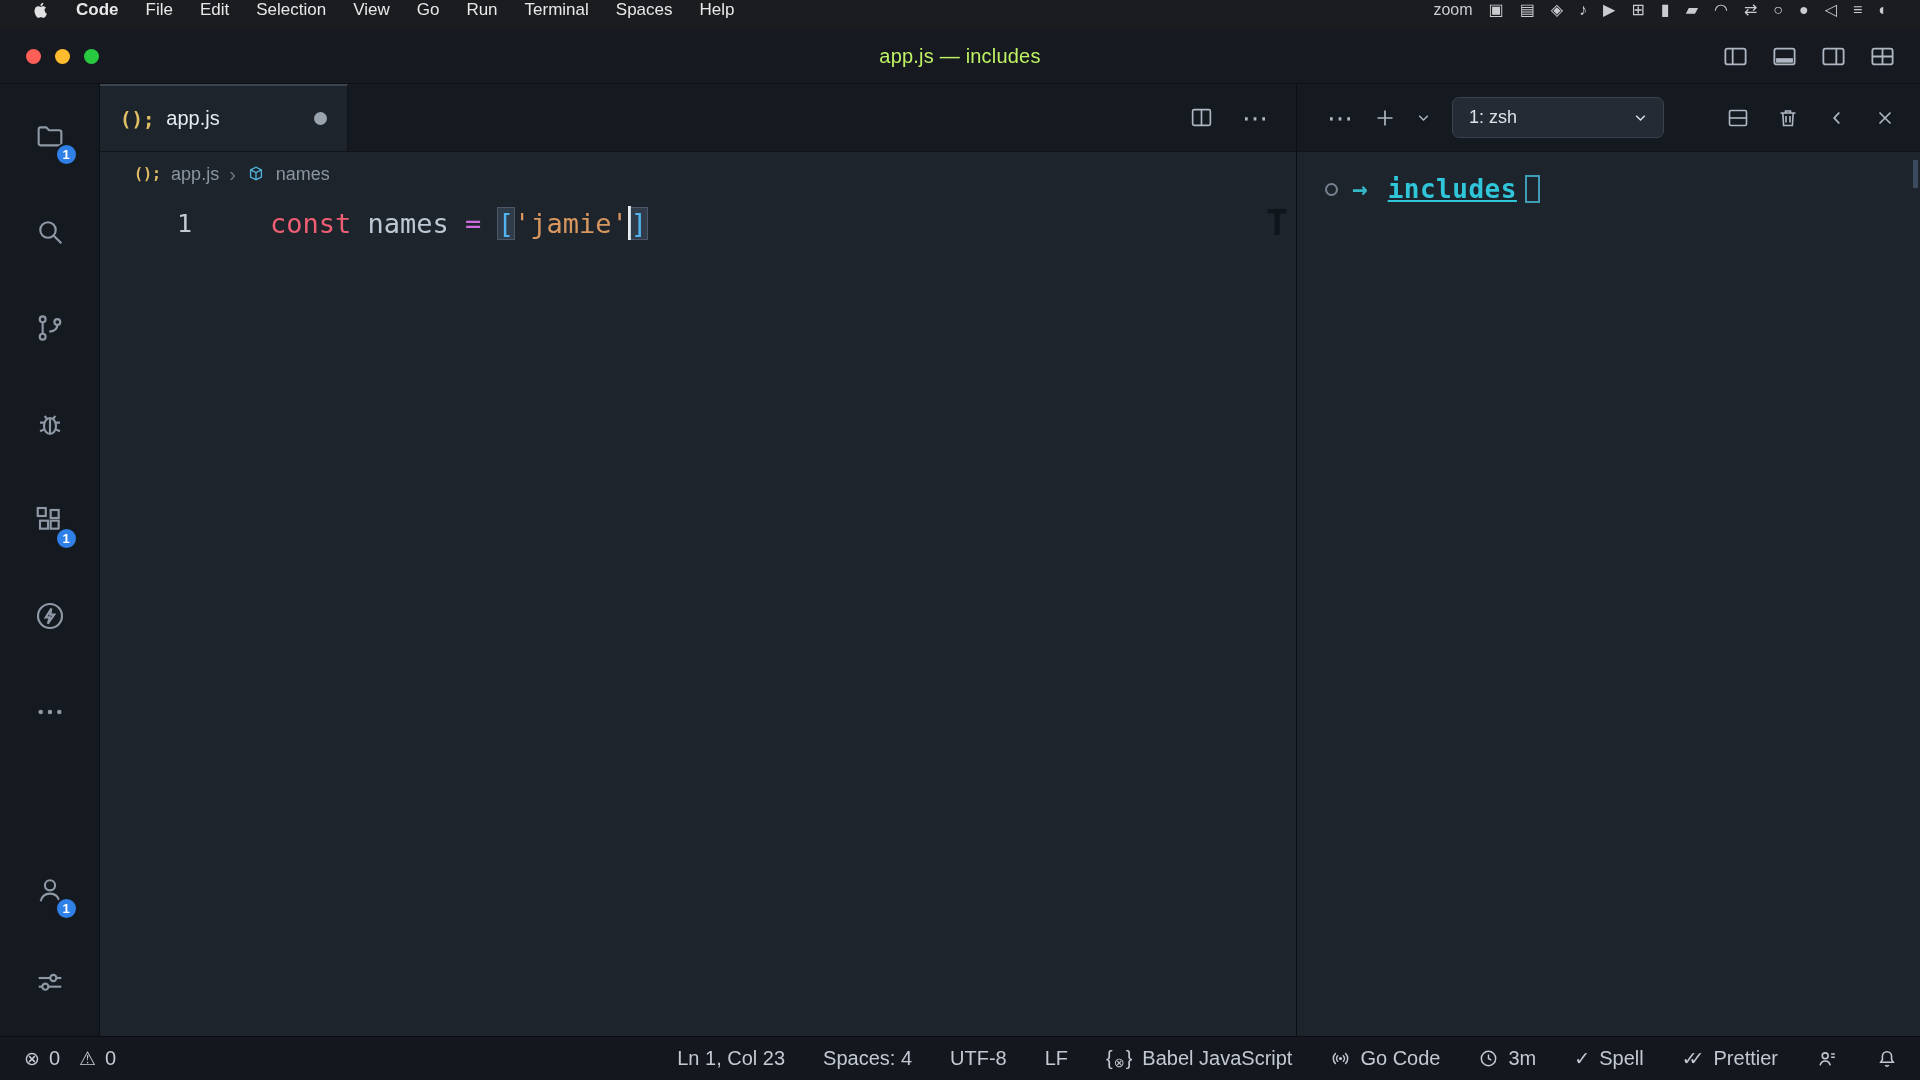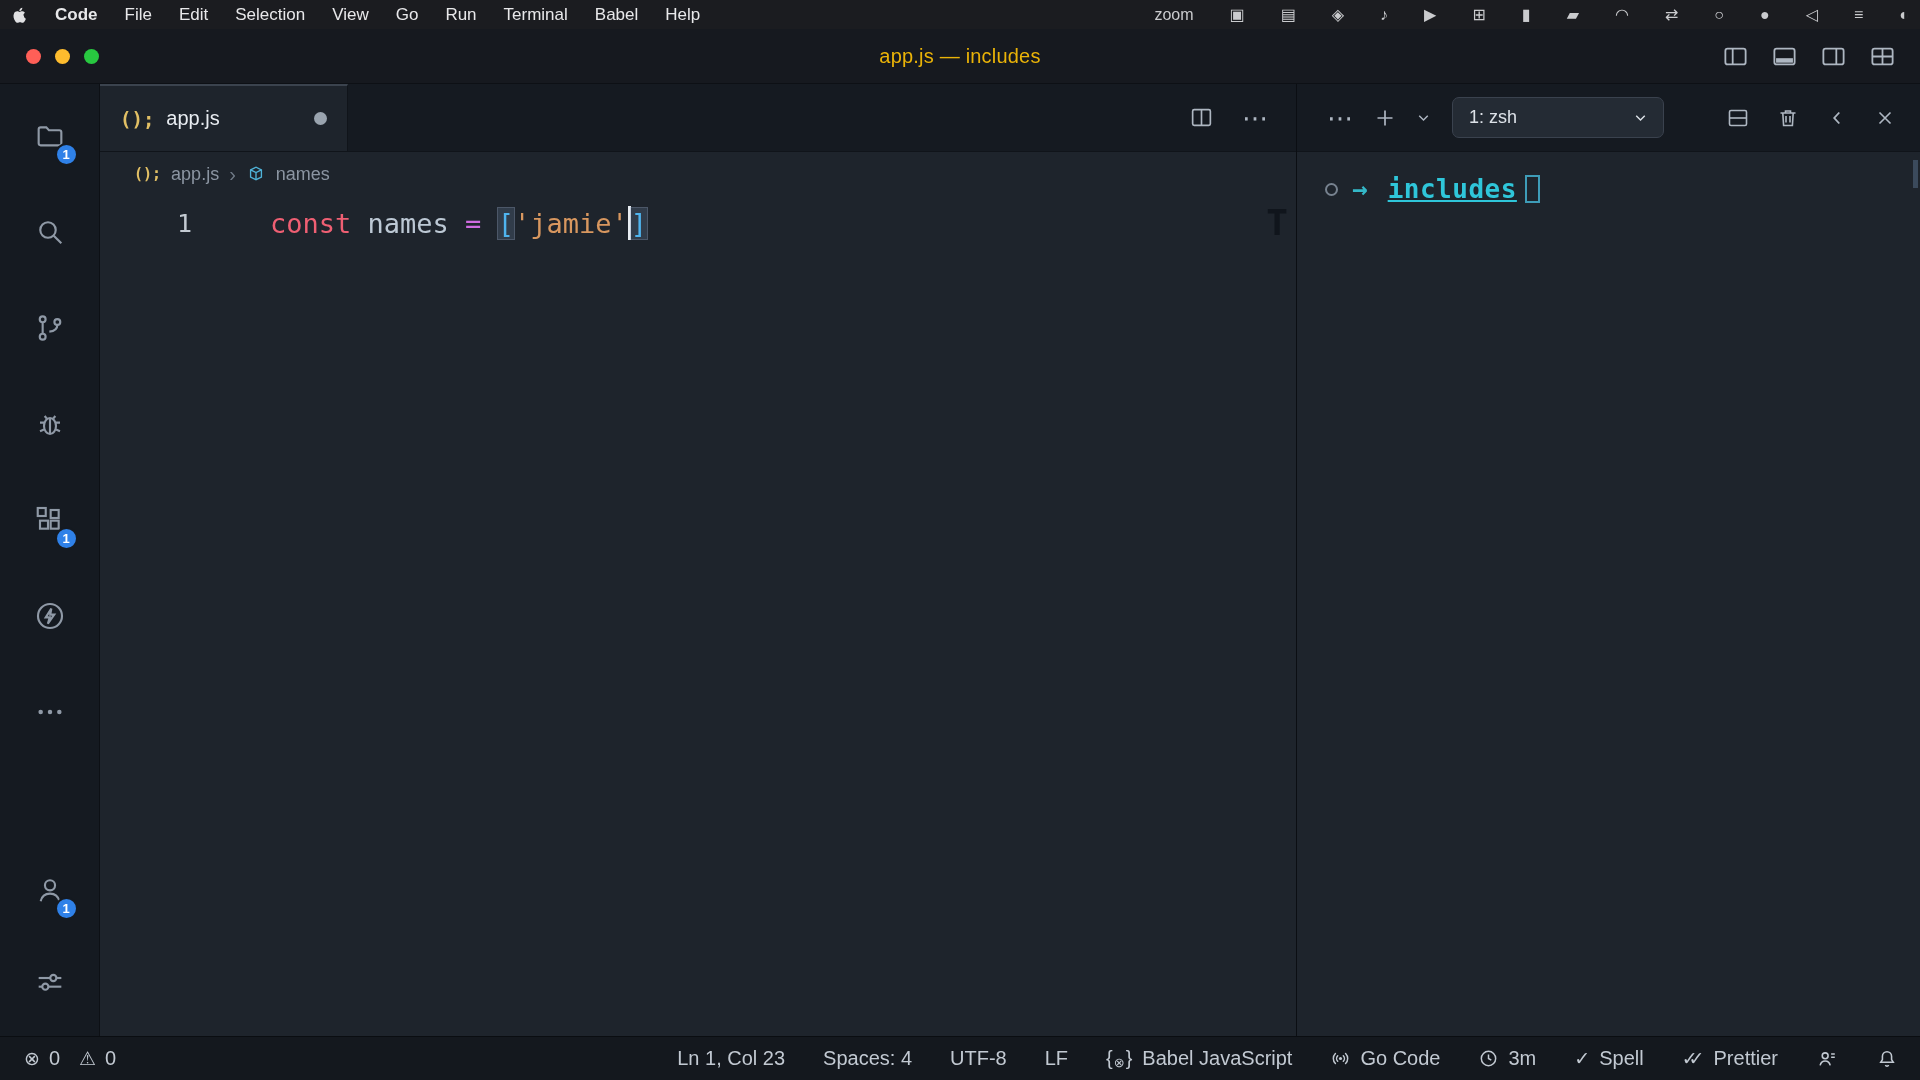--- a/index.html
+++ b/index.html
@@ -1,35 +1,35 @@
 <!DOCTYPE html>
 <html><head>
 <meta charset="utf-8">
 <style>
   * { margin:0; padding:0; box-sizing:border-box; }
   html,body { width:1920px; height:1080px; overflow:hidden; background:#1e242c;
     font-family:"Liberation Sans", sans-serif; color:#c9d1d9; -webkit-font-smoothing:antialiased; }
 
   
-  .menubar { height:29px; background:#1b1c20; display:flex; align-items:center;
-    padding:0 11px; gap:27px; font-size:17px; color:#e8e8ea; }
+  .menubar { height:29px; background:#1b1c20; display:flex; align-items:flex-start;
+    padding:0 32px; gap:27px; font-size:17px; color:#e8e8ea; }
   .menubar .apple { display:flex; align-items:center; }
   .menubar .mitem { cursor:default; }
   .menubar .mitem:first-of-type { font-weight:700; }
-  .menubar-right { margin-left:auto; display:flex; align-items:center; gap:36px;
+  .menubar-right { margin-left:auto; display:flex; align-items:center; gap:16px;
     font-size:16px; color:#d9dadd; }
   .menubar-right .micon { opacity:.92; }
 
   
   .titlebar { height:55px; background:#16191f; border-bottom:1px solid #0d1015;
     position:relative; display:flex; align-items:center; }
   .traffic { position:absolute; left:26px; top:0; height:100%; display:flex; align-items:center; gap:14px; }
   .light { width:15px; height:15px; border-radius:50%; }
   .light.red{ background:#ff5f57; } .light.yellow{ background:#febc2e; } .light.green{ background:#28c840; }
-  .wtitle { margin:0 auto; font-size:20px; color:#eab308; letter-spacing:.2px; }
+  .wtitle { margin:0 auto; font-size:20px; color:#bef264; letter-spacing:.2px; }
   .layout-icons { position:absolute; right:24px; top:0; height:100%; display:flex; align-items:center; gap:22px; color:#c7ccd3; }
 
   
   .workbench { display:flex; height:952px; }
 
   
   .activitybar { width:100px; background:#151a21; border-right:1px solid #0d1015;
     display:flex; flex-direction:column; align-items:center; padding:4px 0 10px; }
   .act-item { width:100px; height:96px; display:flex; align-items:center; justify-content:center;
     position:relative; color:#8f99a6; cursor:pointer; }
@@ -109,21 +109,21 @@
   <div style="display:flex; gap:27px;">
 
   <span class="mitem">Code</span>
       <span class="mitem">File</span>
       <span class="mitem">Edit</span>
       <span class="mitem">Selection</span>
       <span class="mitem">View</span>
       <span class="mitem">Go</span>
       <span class="mitem">Run</span>
       <span class="mitem">Terminal</span>
-      <span class="mitem">Babel</span>
+      <span class="mitem">Spaces</span>
       <span class="mitem">Help</span>
     </div>
   <div class="menubar-right">
 
   <span class="micon">zoom</span>
       <span class="micon">▣</span>
       <span class="micon">▤</span>
       <span class="micon">◈</span>
       <span class="micon">♪</span>
       <span class="micon">▶</span>

